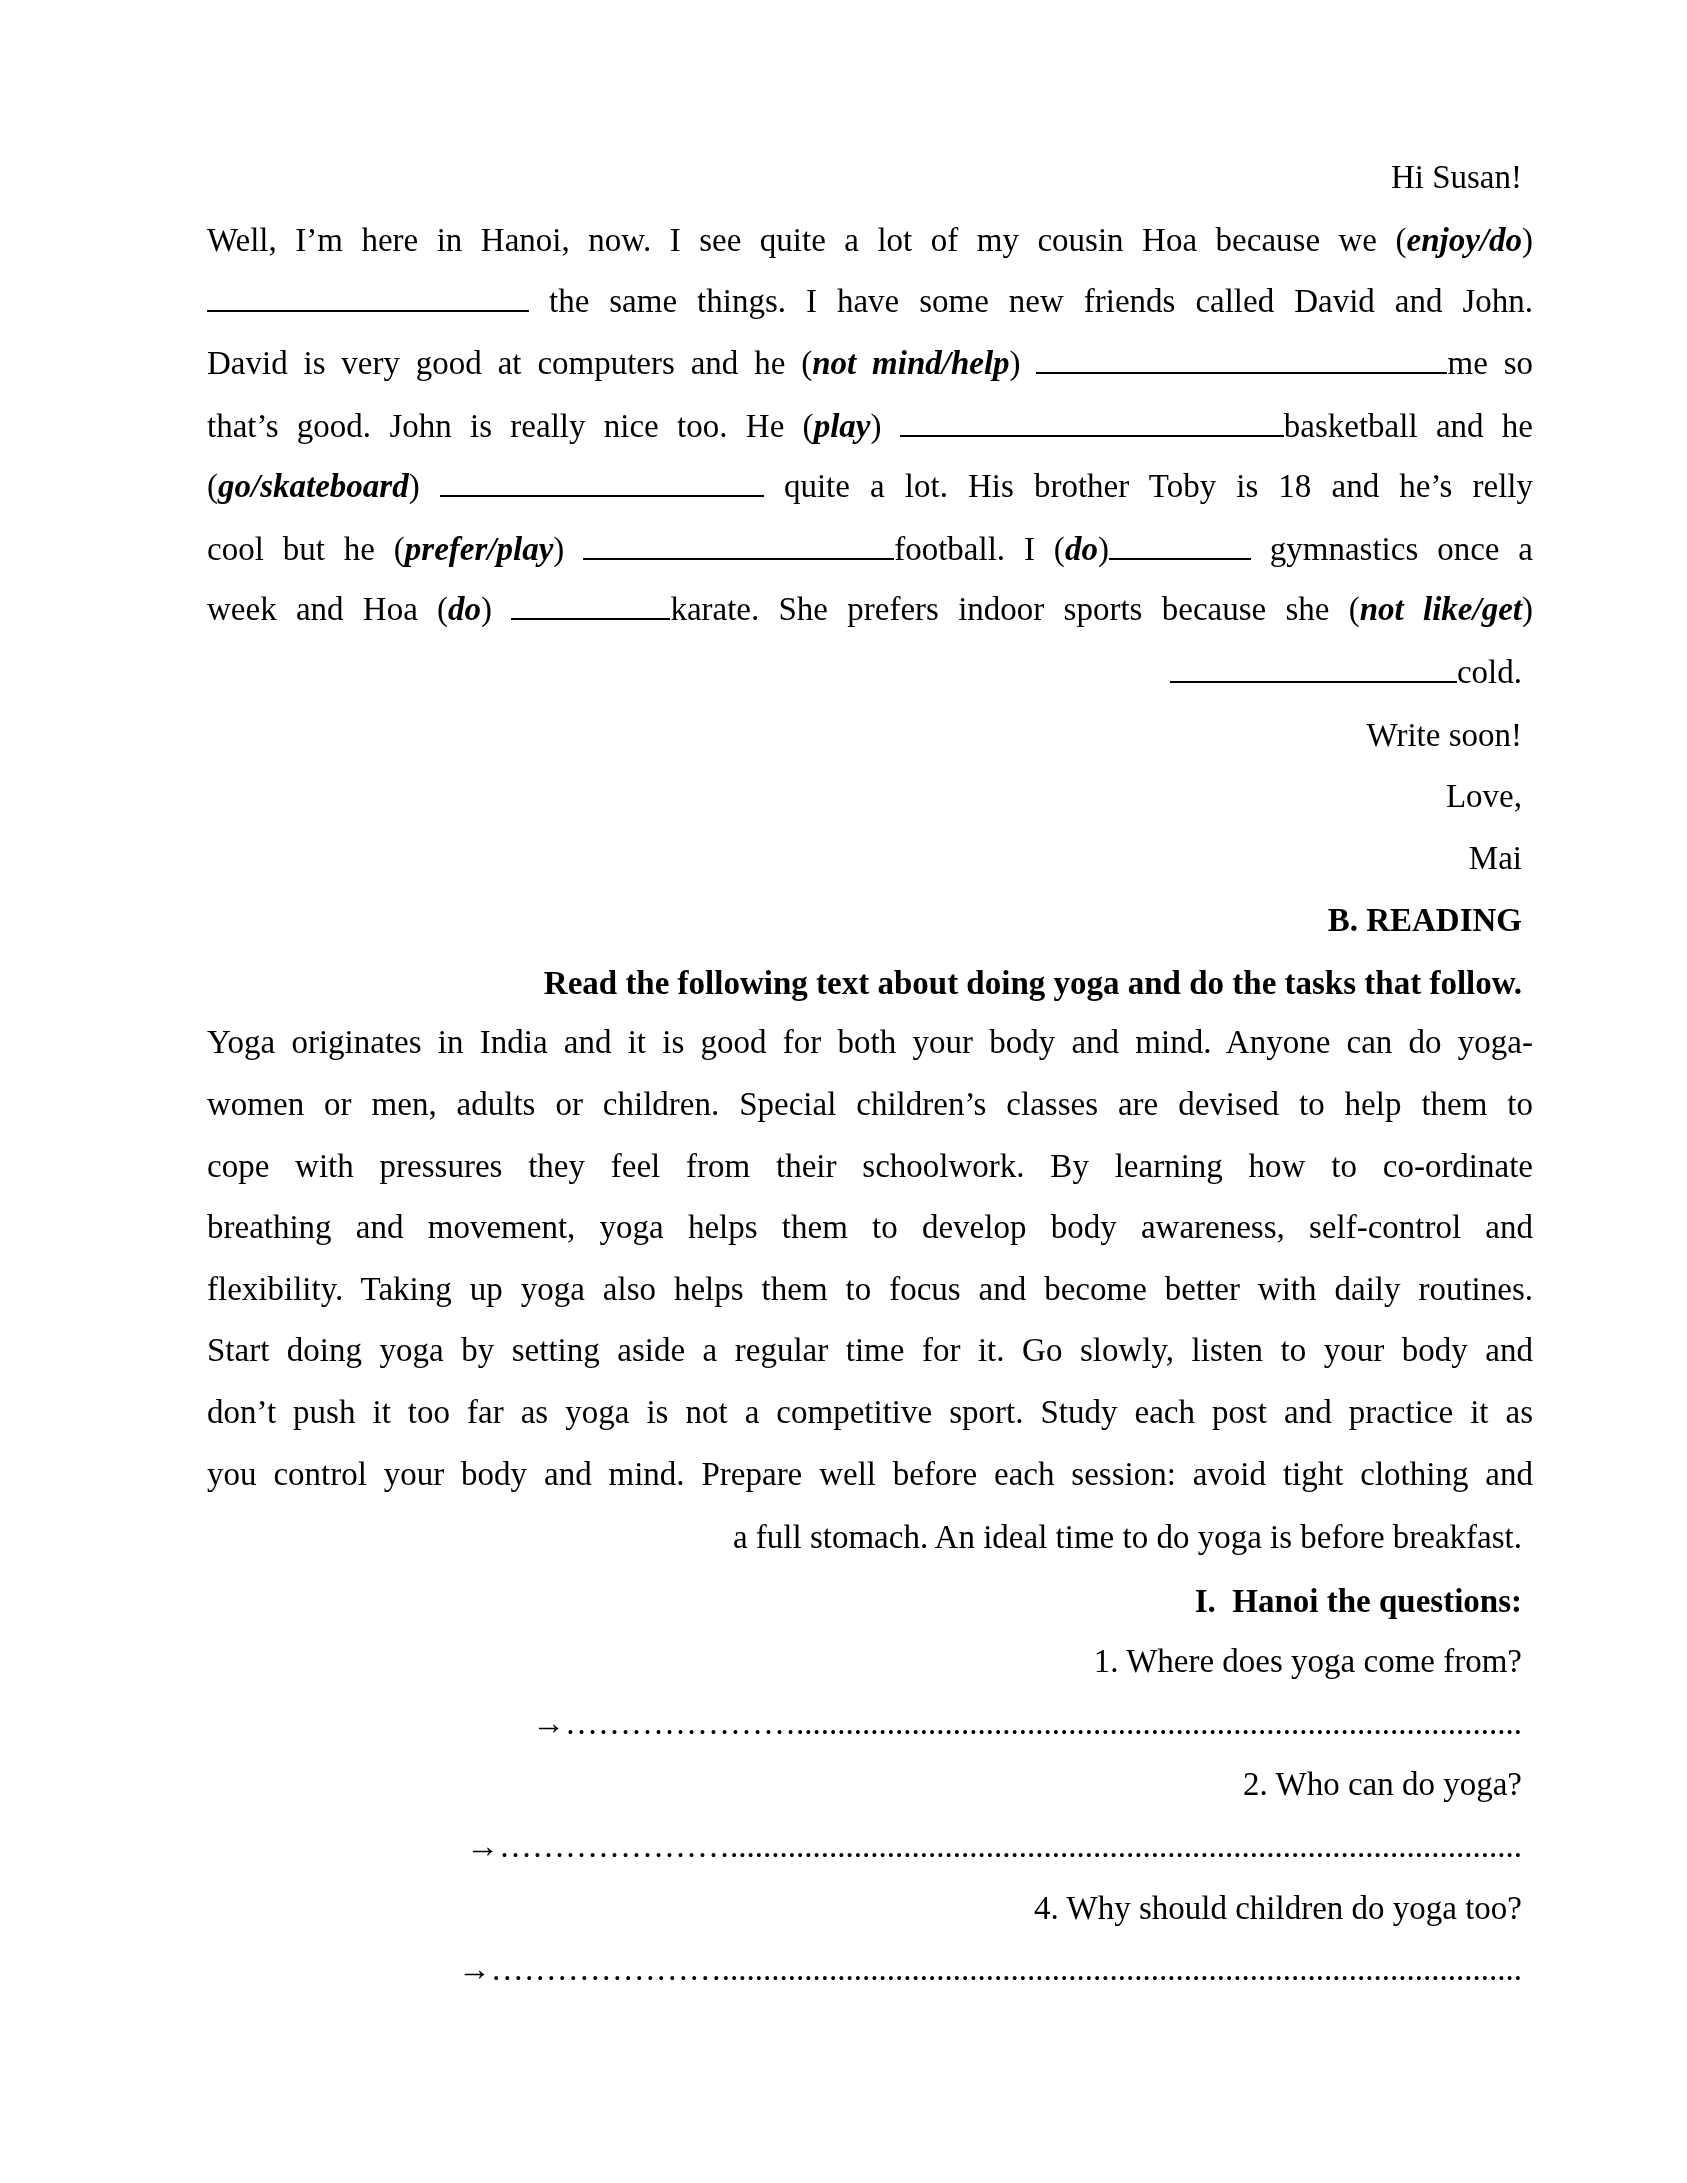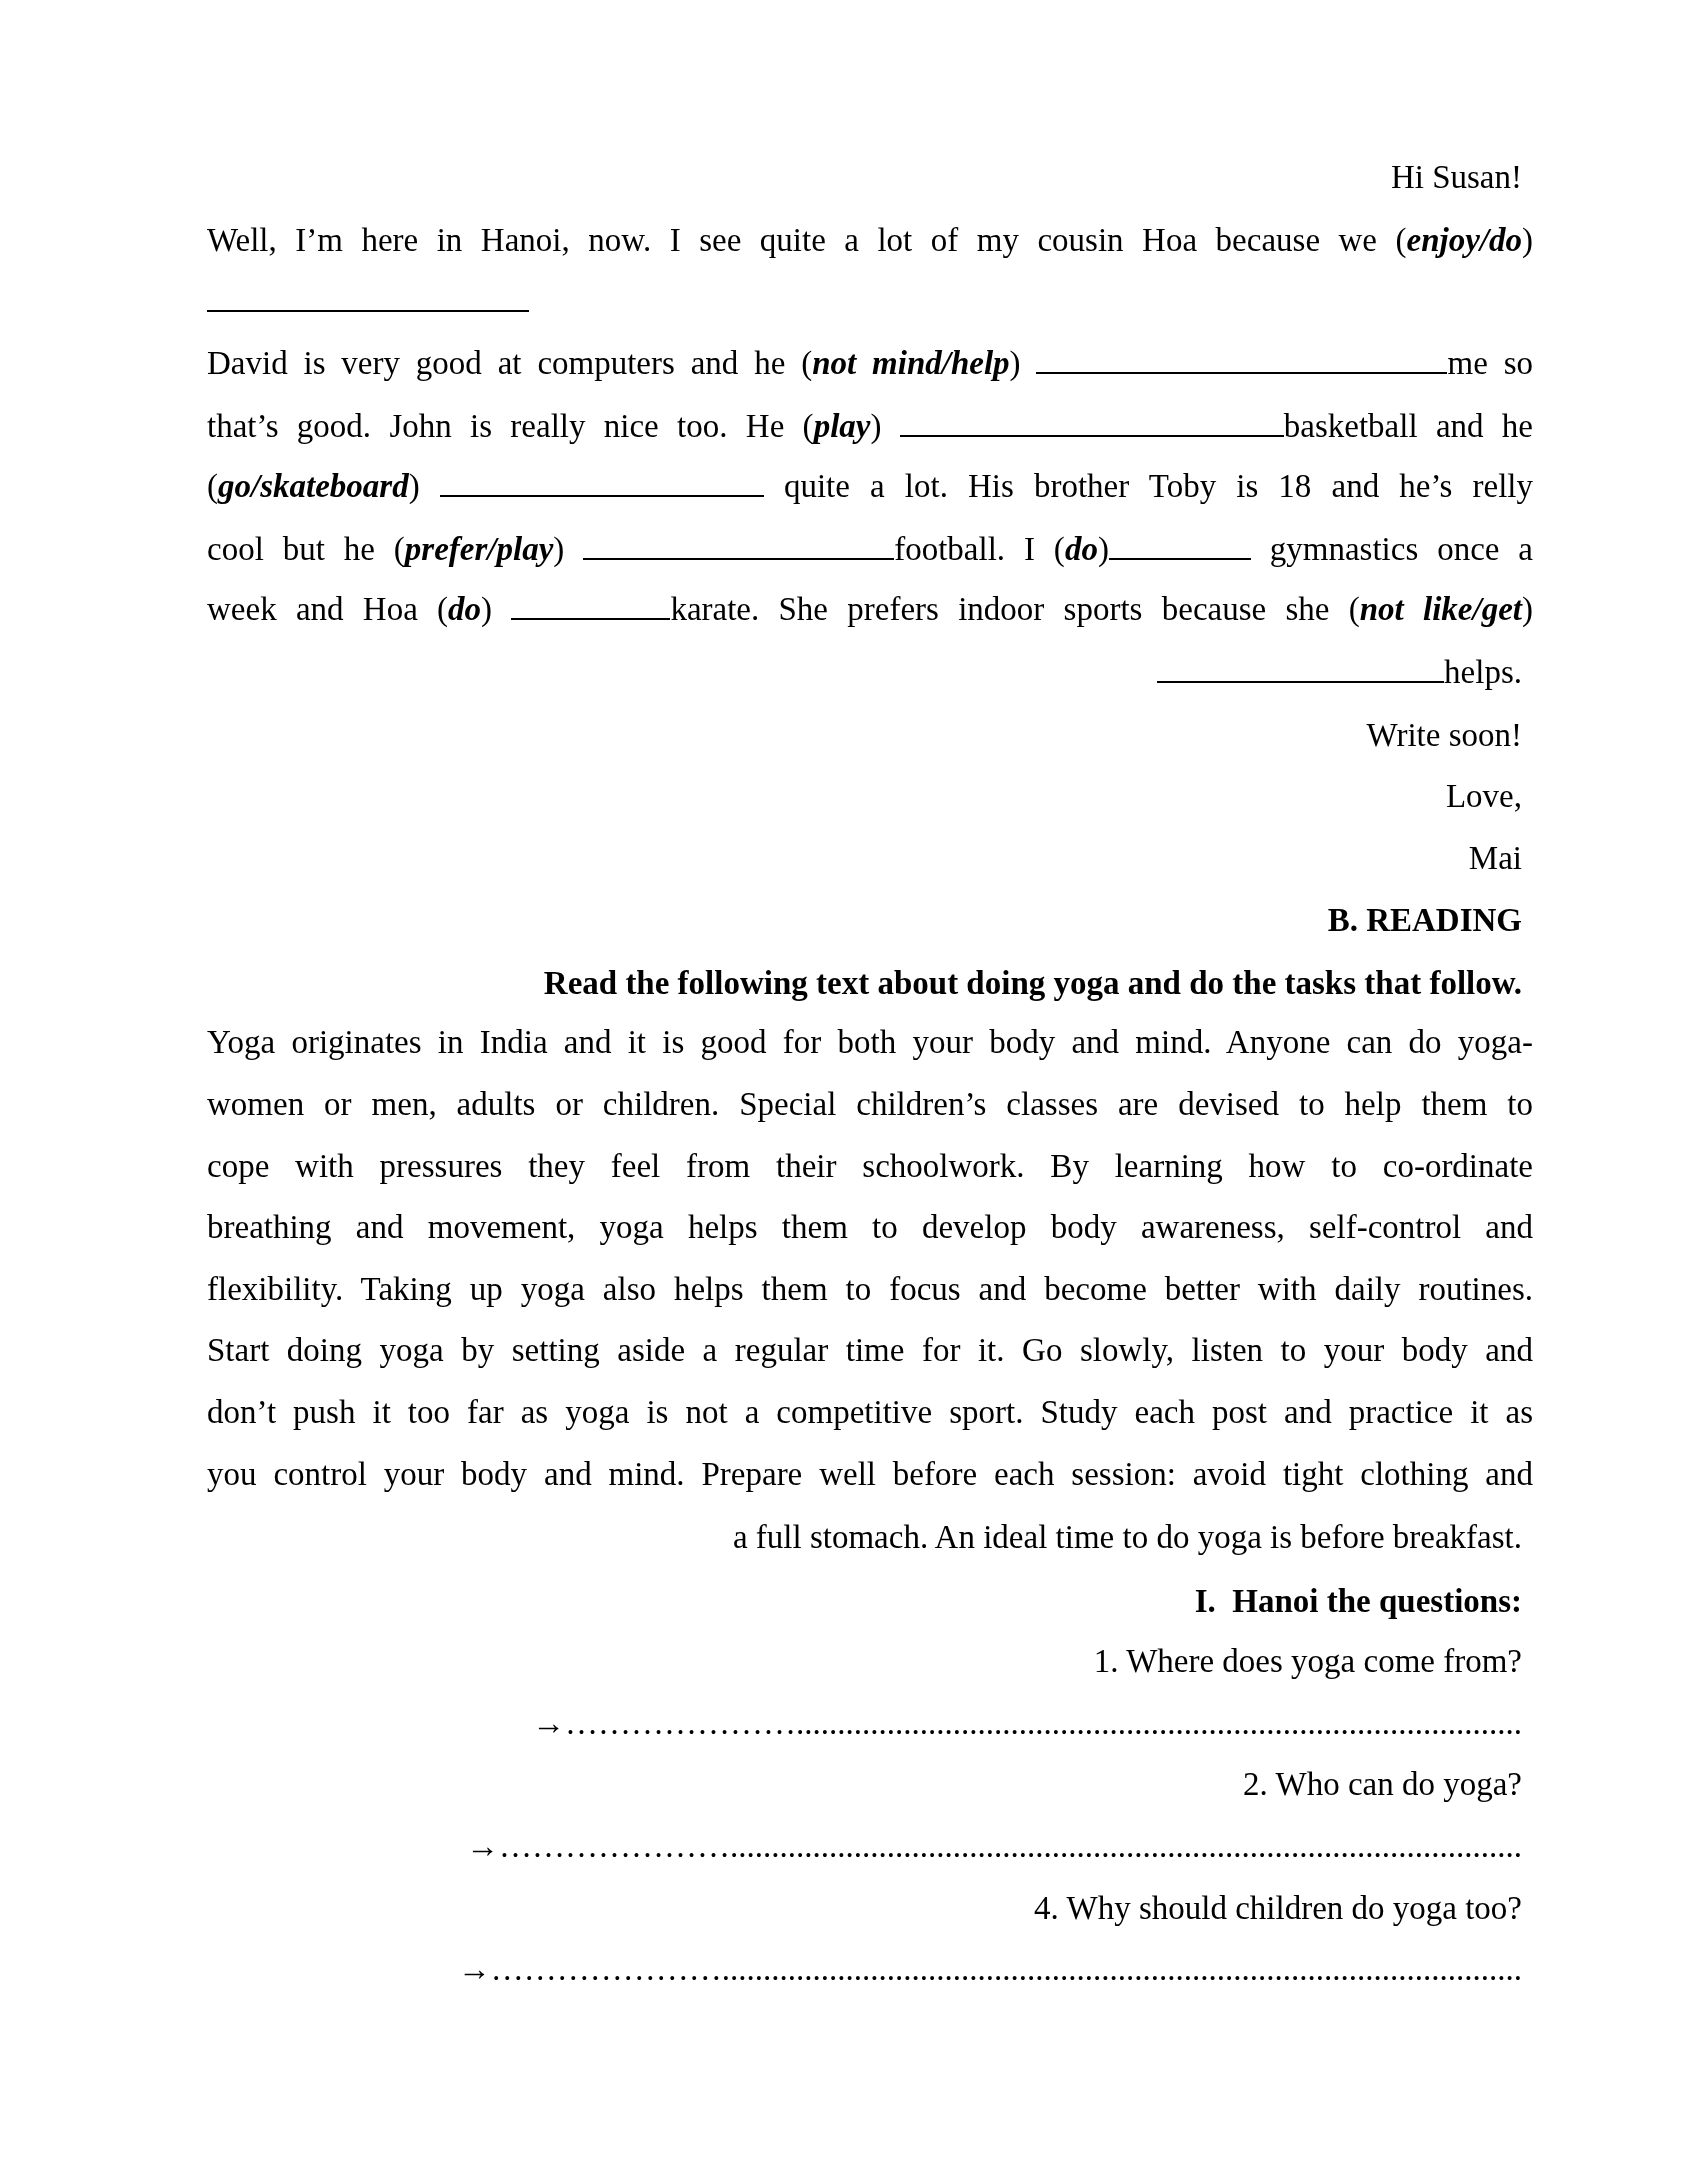--- a/index.html
+++ b/index.html
@@ -18,20 +18,21 @@
 <body>
 
 <div class="ln left" style="top:157px">Hi Susan!</div>
 
 <div class="ln just" style="top:220px">
   <span>Well, I’m here in Hanoi, now. I see quite a lot of my cousin Hoa because we (</span><span class="bi">enjoy/do</span><span>)</span>
 </div>
 
 <div class="ln just" style="top:281px">
   <span class="blank" style="width:322px"></span>
+  <span>the same things. I have some new friends called David and John.</span>
 </div>
 
 <div class="ln just" style="top:343px">
   <span>David is very good at computers and he (</span><span class="bi">not mind/help</span><span>)</span>
   <span class="blank" style="width:411px"></span><span>me so</span>
 </div>
 
 <div class="ln just" style="top:406px">
   <span>that’s good. John is really nice too. He (</span><span class="bi">play</span><span>)</span>
   <span class="blank" style="width:384px"></span><span>basketball and he</span>
@@ -48,21 +49,21 @@
   <span class="blank" style="width:311px"></span><span>football. I (</span><span class="bi">do</span><span>)</span><span class="blank" style="width:142px"></span>
   <span>gymnastics once a</span>
 </div>
 
 <div class="ln just" style="top:589px">
   <span>week and Hoa (</span><span class="bi">do</span><span>)</span>
   <span class="blank" style="width:159px"></span><span>karate. She prefers indoor sports because she (</span><span class="bi">not like/get</span><span>)</span>
 </div>
 
 <div class="ln left" style="top:652px">
-  <span class="blank" style="width:287px"></span><span>helps.</span>
+  <span class="blank" style="width:287px"></span><span>cold.</span>
 </div>
 
 <div class="ln left" style="top:715px">Write soon!</div>
 <div class="ln left" style="top:776px">Love,</div>
 <div class="ln left" style="top:838px">Mai</div>
 
 <div class="ln left b" style="top:900px">B. READING</div>
 <div class="ln left b" style="top:963px">Read the following text about doing yoga and do the tasks that follow.</div>
 
 <div class="ln just" style="top:1022px">Yoga originates in India and it is good for both your body and mind. Anyone can do yoga-</div>

